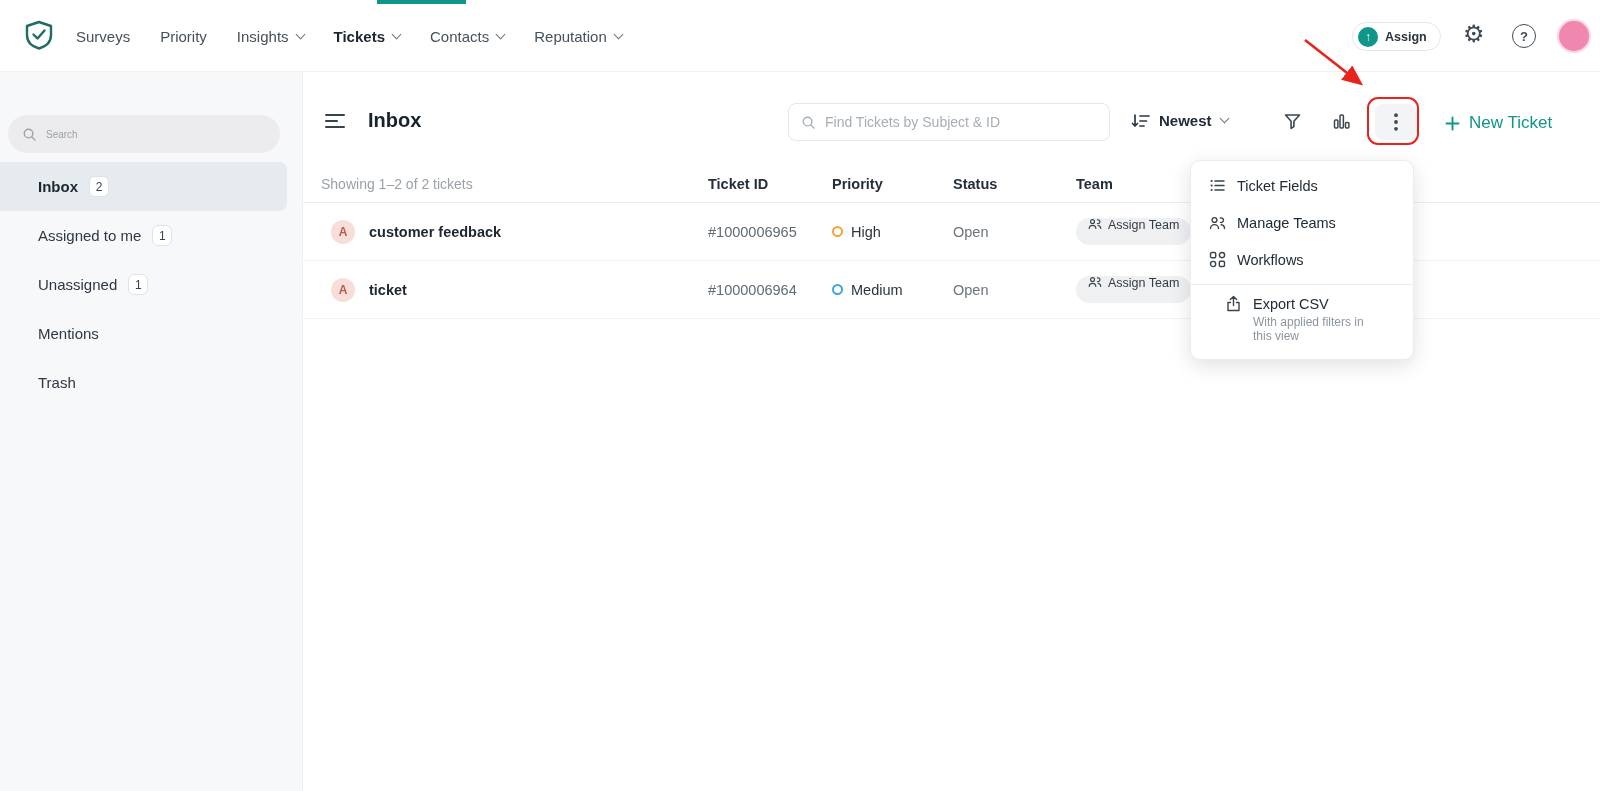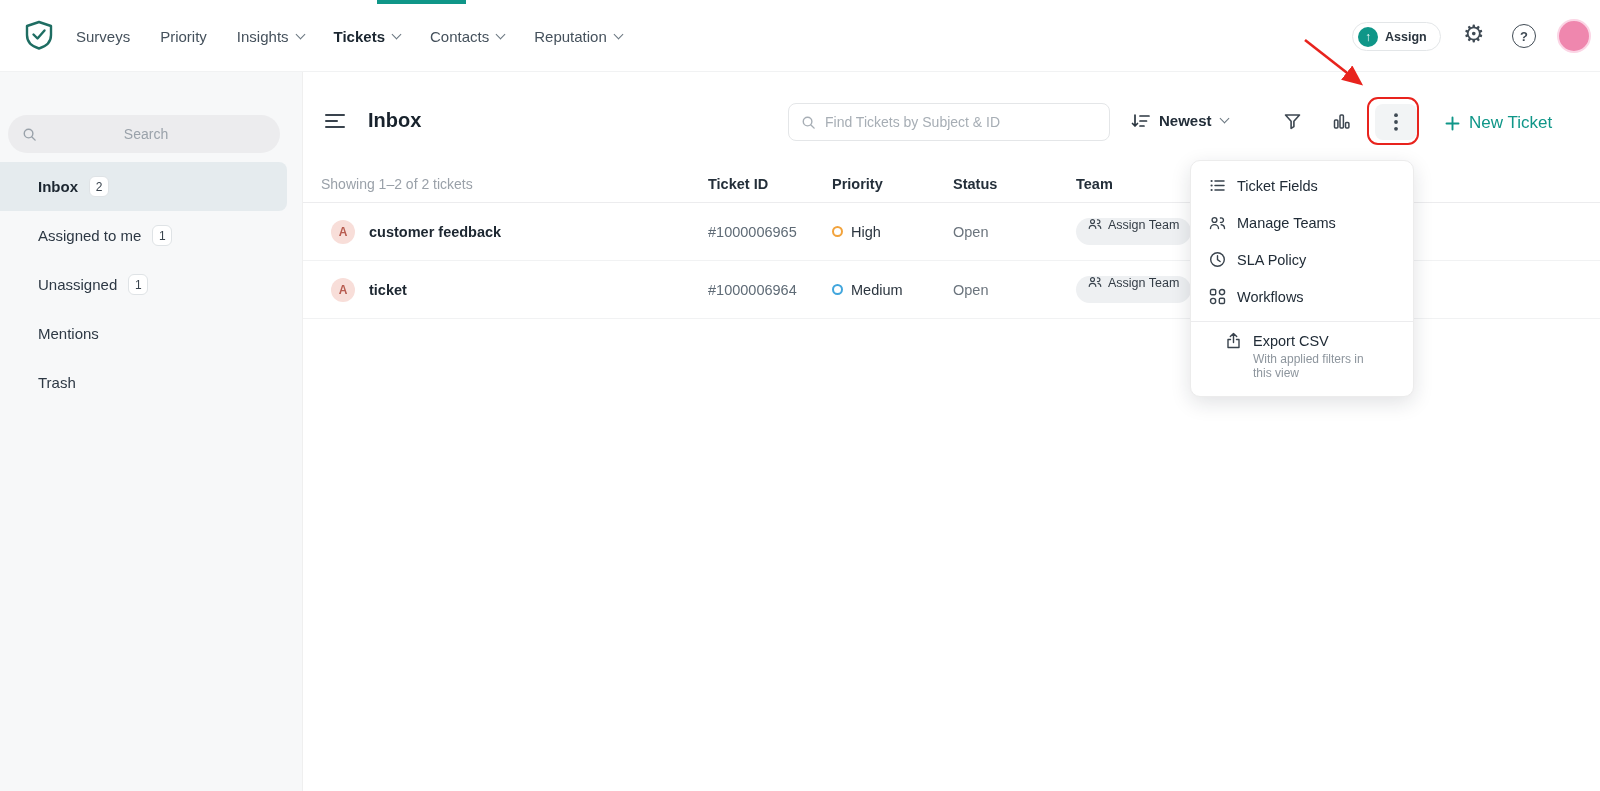--- a/index.html
+++ b/index.html
@@ -18,21 +18,21 @@
   .upgrade-btn{position:absolute; left:1352px; top:22px; height:29px; border:1px solid #e3e6e8; border-radius:16px; background:#fff; display:flex; align-items:center; gap:7px; padding:0 13px 0 5px; cursor:pointer;}
   .upgrade-circle{width:20px; height:20px; border-radius:50%; background:var(--accent); color:#fff; font-size:12px; display:flex; align-items:center; justify-content:center;}
   .upgrade-label{font-size:12.5px; font-weight:700; color:#2a343e;}
   .gear{position:absolute; left:1463px; top:22px; font-size:24px; color:#3f4a54; cursor:pointer; line-height:1;}
   .help{position:absolute; left:1512px; top:24px; width:24px; height:24px; border:1.8px solid #3f4a54; border-radius:50%; color:#3f4a54; font-size:13px; font-weight:700; display:flex; align-items:center; justify-content:center; cursor:pointer;}
   .avatar-top{position:absolute; left:1557px; top:19px; width:34px; height:34px; border-radius:50%; background:#ef87ae; border:2px solid #fbd5e5; cursor:pointer;}
 
   
   .sidebar{position:absolute; left:0; top:72px; width:303px; height:719px; background:#f7f8f9; border-right:1px solid #efefef;}
   .side-search{position:absolute; left:8px; top:43px; width:272px; height:38px; background:#ececee; border-radius:19px; display:flex; align-items:center; gap:9px; padding:0 14px;}
-  .side-search input{border:none; outline:none; background:transparent; font-size:14px; color:#3c4650; width:200px; font-family:inherit;text-align:center;}
+  .side-search input{border:none; outline:none; background:transparent; font-size:10px; color:#3c4650; width:200px; font-family:inherit;}
   .side-search input::placeholder{color:#9aa2aa;}
   .side-list{position:absolute; left:0; top:90px; right:0;}
   .side-item{height:49px; display:flex; align-items:center; padding-left:38px; font-size:15px; color:#2d3844; cursor:pointer;}
   .side-item.active{background:#e5ebee; border-radius:0 8px 8px 0; margin-right:15px; font-weight:600; color:#1d2731;}
   .badge{display:inline-flex; align-items:center; justify-content:center; min-width:20px; height:21px; background:#fff; border:1px solid #dfe3e6; border-radius:6px; font-size:12px; font-weight:400; color:#39434d; margin-left:11px; padding:0 5px;}
 
   
   .main{position:absolute; left:303px; top:72px; width:1297px; height:719px; background:#fff;}
   .collapse-icon{position:absolute; left:22px; top:40px; cursor:pointer;}
   .page-title{position:absolute; left:65px; top:37px; font-size:20px; font-weight:700; color:#18222c;}
@@ -278,29 +278,20 @@
           <circle cx="5.5" cy="4" r="2.4" stroke="#39434d" stroke-width="1.4"></circle>
           <path d="M1.5 12.5c0-2.4 1.9-3.9 4-3.9s4 1.5 4 3.9" stroke="#39434d" stroke-width="1.4" stroke-linecap="round"></path>
           <path d="M11.5 2a2.3 2.3 0 110 4.4M12.2 8.8c1.9.2 3.3 1.6 3.3 3.7" stroke="#39434d" stroke-width="1.4" stroke-linecap="round"></path>
         </svg>
       </span>
       <span>Manage Teams</span>
     </div>
     <div class="menu-item">
       <span class="mi-icon">
         <svg width="17" height="17" viewBox="0 0 17 17" fill="none">
-          <circle cx="8.5" cy="8.5" r="6.8" stroke="#39434d" stroke-width="1.4"></circle>
-          <path d="M8.5 4.8v3.9l2.6 1.8" stroke="#39434d" stroke-width="1.4" stroke-linecap="round" stroke-linejoin="round"></path>
-        </svg>
-      </span>
-      <span>SLA Policy</span>
-    </div>
-    <div class="menu-item">
-      <span class="mi-icon">
-        <svg width="17" height="17" viewBox="0 0 17 17" fill="none">
           <rect x="1.5" y="1.5" width="5.2" height="5.2" rx="1.3" stroke="#39434d" stroke-width="1.4"></rect>
           <circle cx="13" cy="4.1" r="2.6" stroke="#39434d" stroke-width="1.4"></circle>
           <circle cx="4.1" cy="13" r="2.6" stroke="#39434d" stroke-width="1.4"></circle>
           <rect x="10.3" y="10.3" width="5.2" height="5.2" rx="1.3" stroke="#39434d" stroke-width="1.4"></rect>
         </svg>
       </span>
       <span>Workflows</span>
     </div>
     <div class="menu-divider"></div>
     <div class="menu-export">

